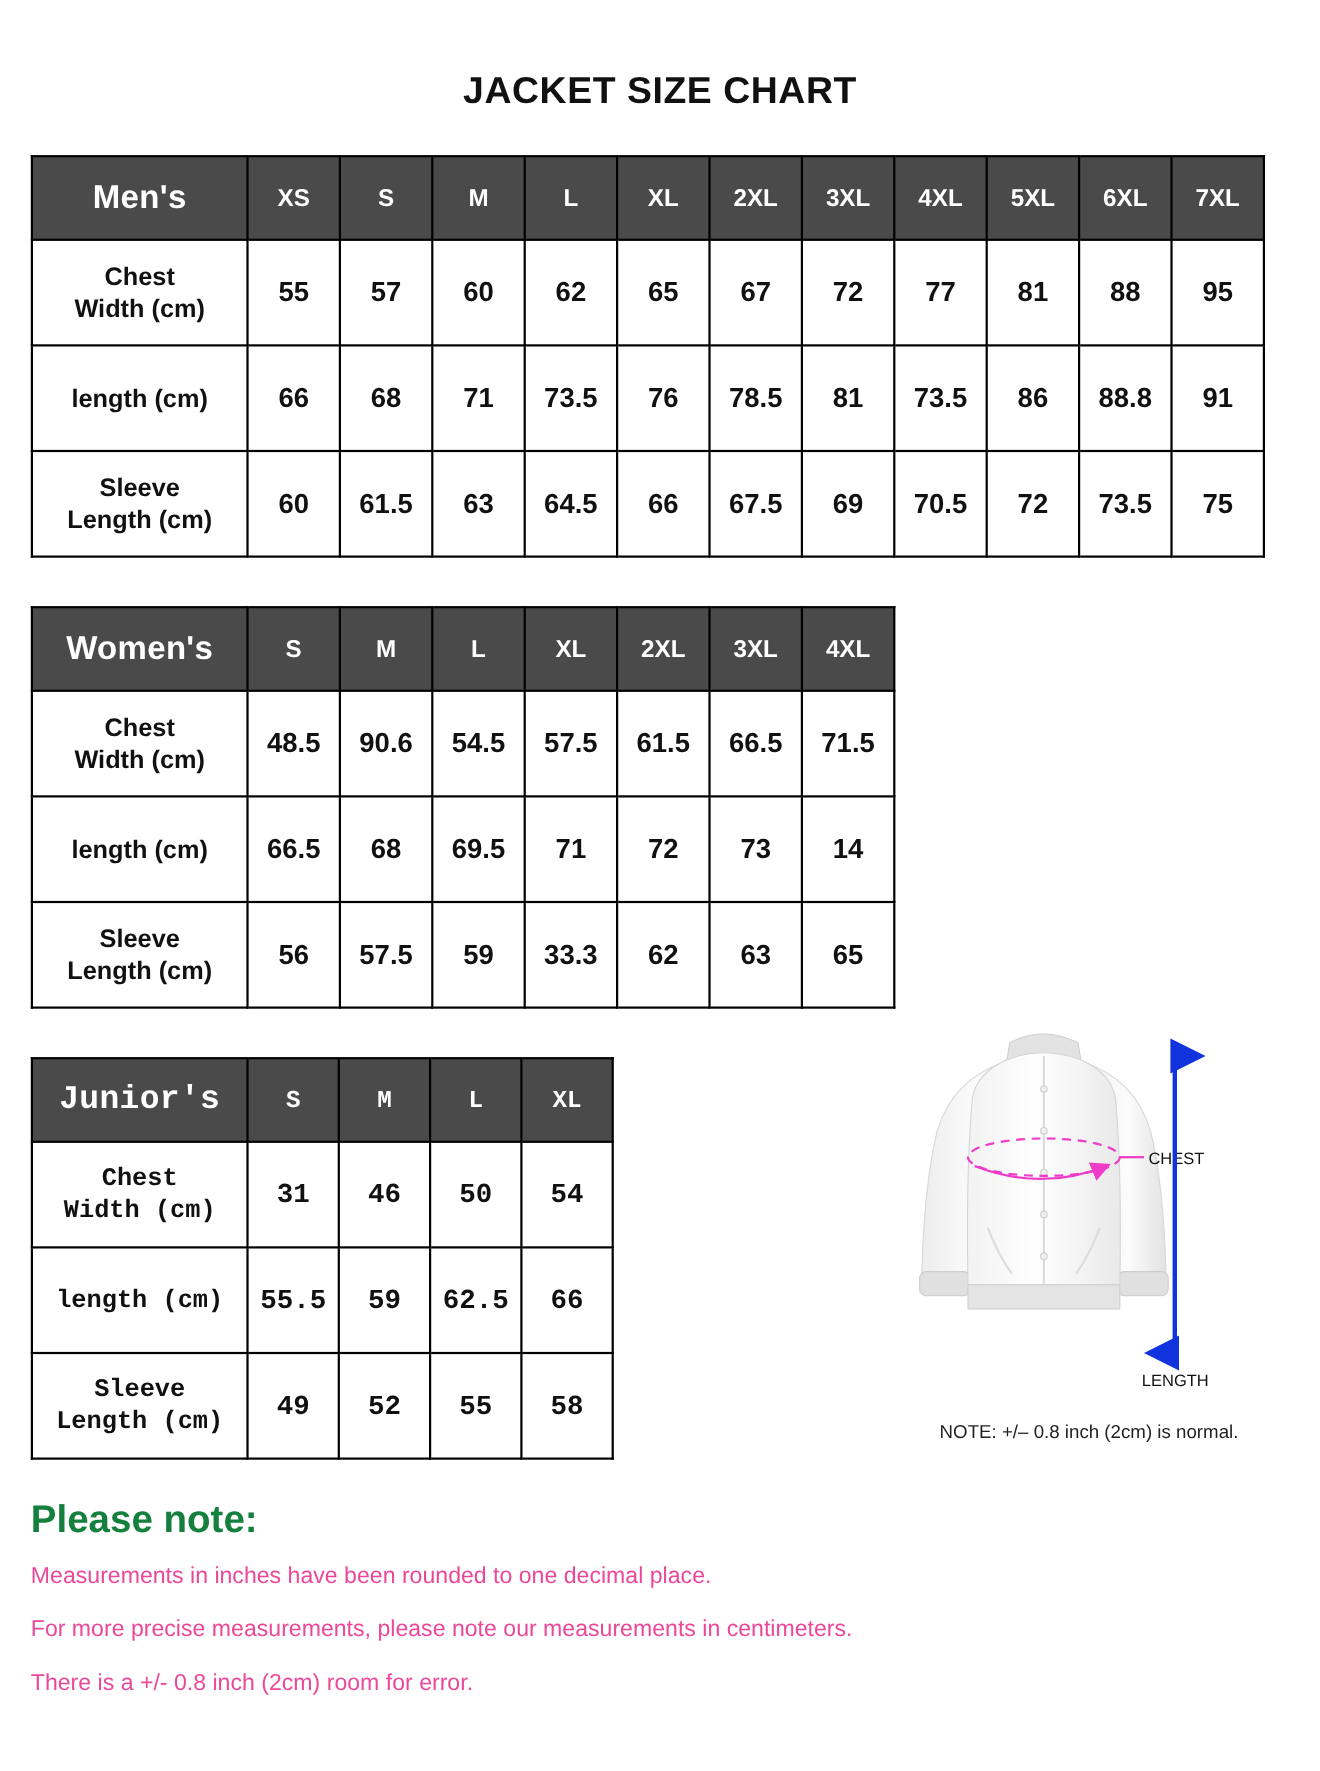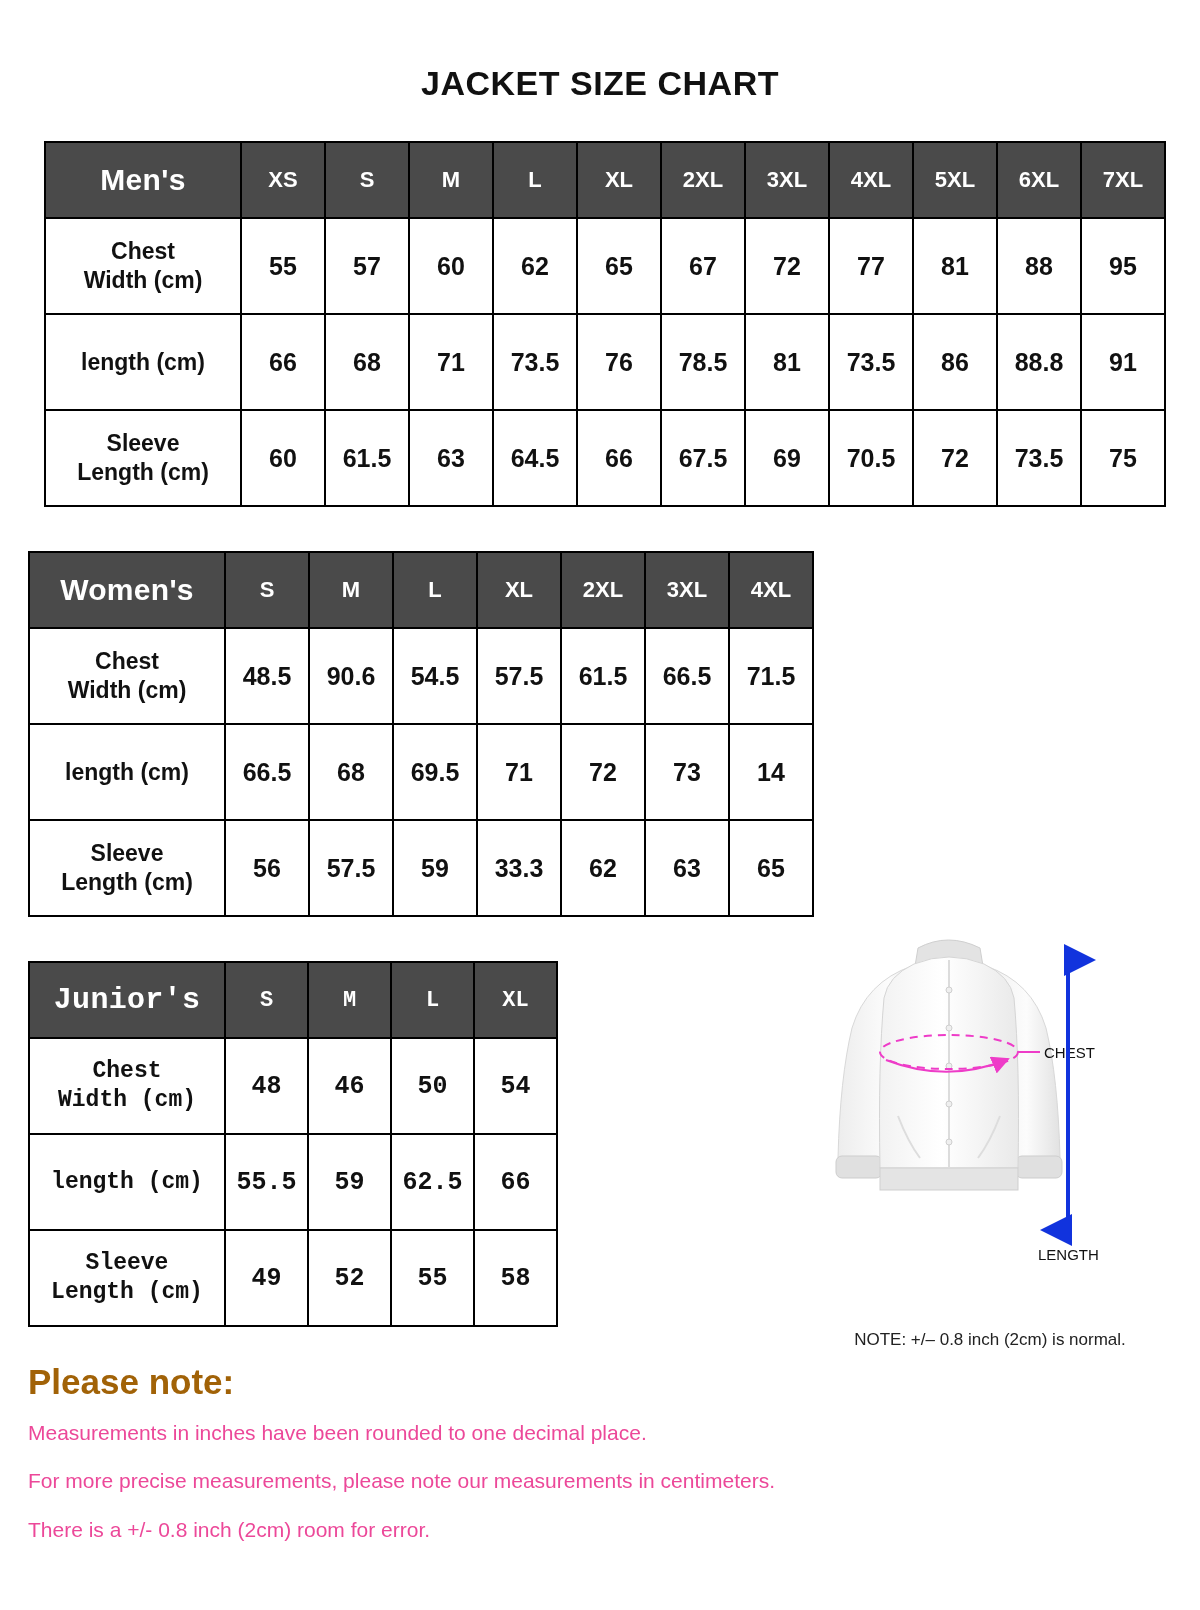--- a/index.html
+++ b/index.html
@@ -62,55 +62,55 @@
     font-size: 23px;
     line-height: 1.25;
     font-weight: bold;
   }
   table.size-table tbody tr {
     height: 96px;
   }
   .label-cell span { display: block; }
 
   .tbl-wrap { margin-top: 30px; }
-  #men-table-wrap { margin-top: 38px; padding-left: 16px; }
+  #men-table-wrap { margin-top: 38px; }
   #women-table-wrap { margin-top: 44px; }
   #junior-table-wrap { margin-top: 44px; font-family: Liberation Mono, monospace; }
 
   
   .illus {
     position: absolute;
     left: 790px;
     top: 930px;
     width: 390px;
     height: 410px;
   }
   .illus svg { display: block; }
   .note-line {
     position: absolute;
     left: 790px;
-    top: 1330px;
+    top: 1292px;
     width: 400px;
     text-align: center;
     font-size: 17px;
     color: #222;
   }
 
   
   .please-note {
     position: absolute;
     left: 28px;
     top: 1362px;
     width: 1140px;
   }
   .please-note h2 {
     margin: 0 0 18px 0;
     font-size: 35px;
     font-weight: bold;
-    color: #a16207;
+    color: #15803d;
   }
   .please-note p {
     margin: 0 0 22px 0;
     font-size: 21px;
     color: #ec4899;
     line-height: 1.25;
   }
 </style>
 </head>
 <body>
@@ -290,21 +290,21 @@
           <th>L</th>
           <th>XL</th>
         </tr>
       </thead>
       <tbody>
         <tr>
           <th class="label-cell">
             <span>Chest</span>
             <span>Width (cm)</span>
           </th>
-          <td>48</td>
+          <td>31</td>
           <td>46</td>
           <td>50</td>
           <td>54</td>
         </tr>
         <tr>
           <th class="label-cell">
             <span>length (cm)</span>
           </th>
           <td>55.5</td>
           <td>59</td>

